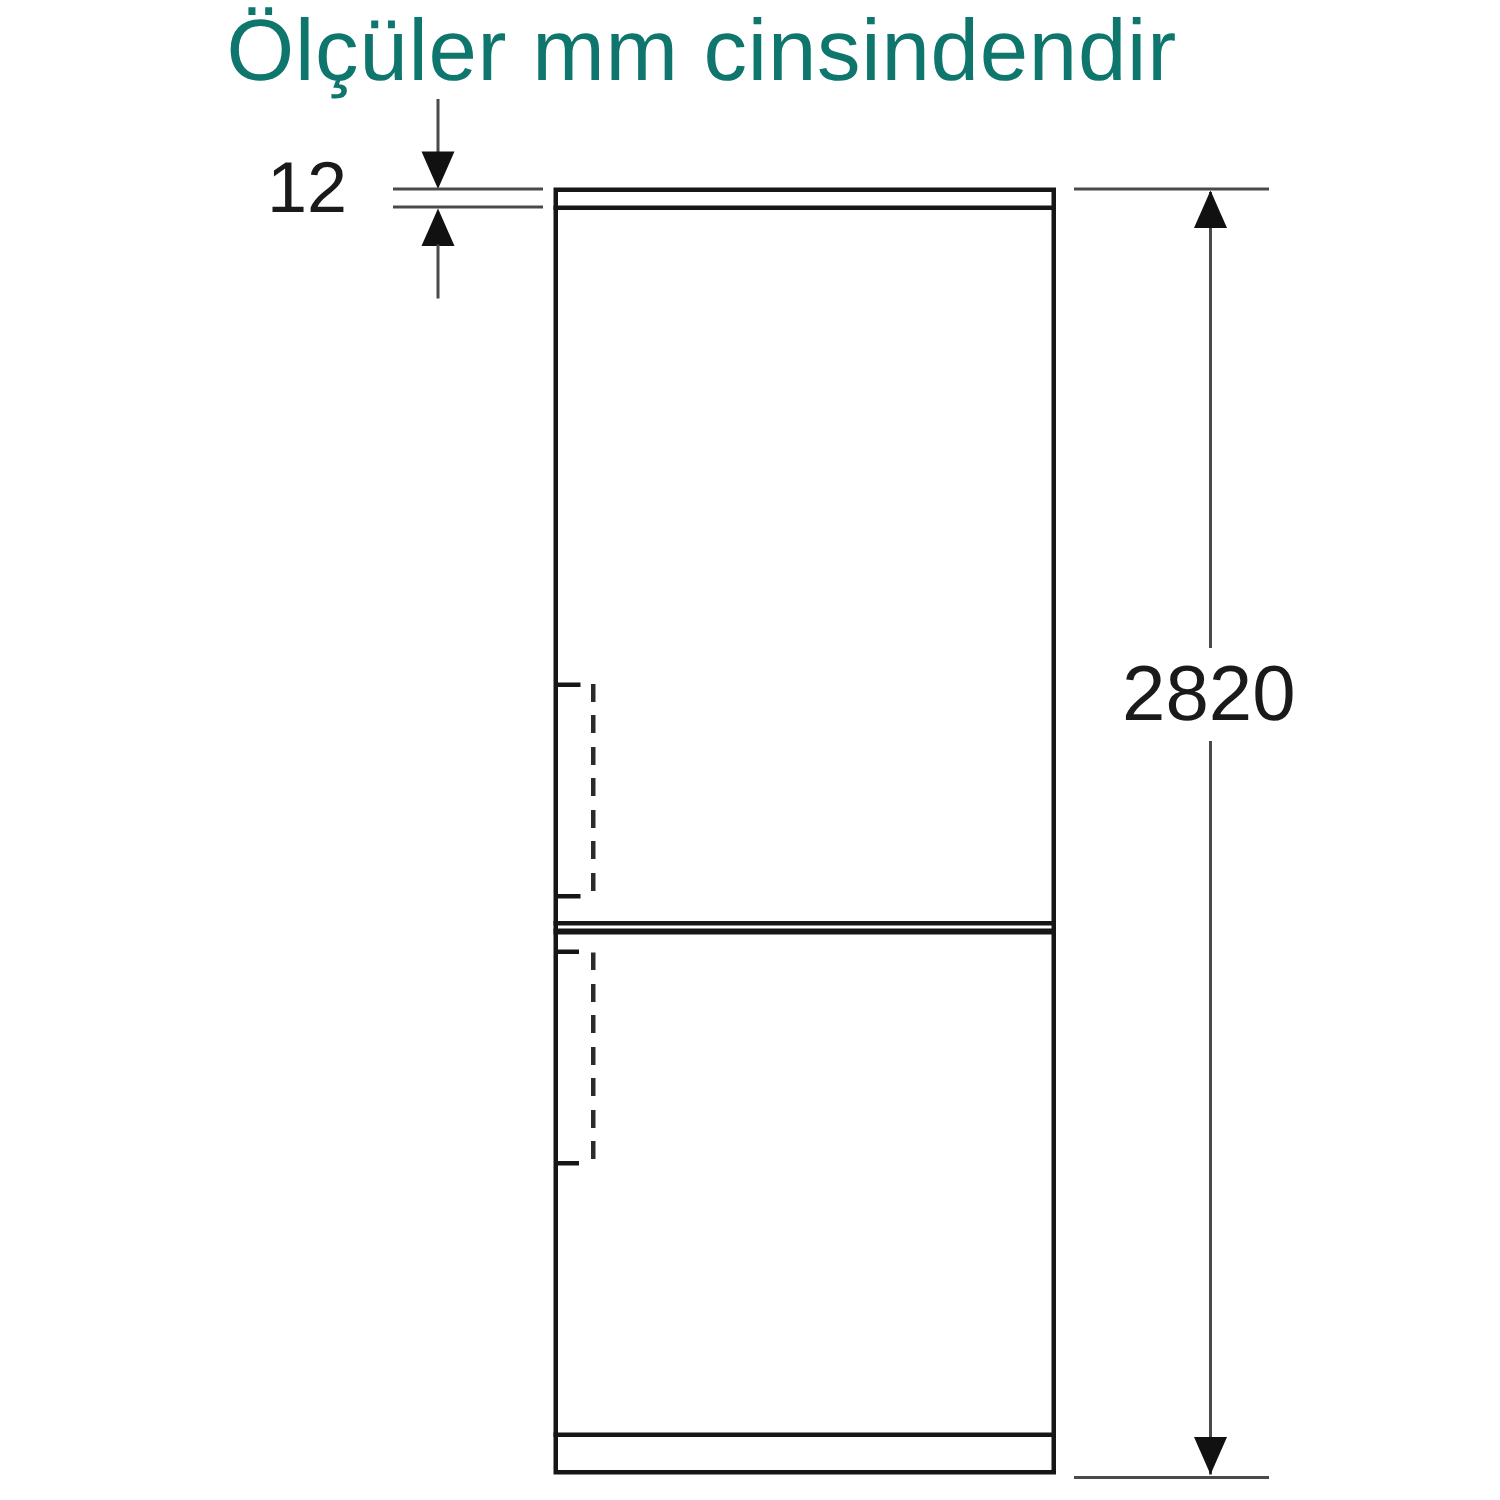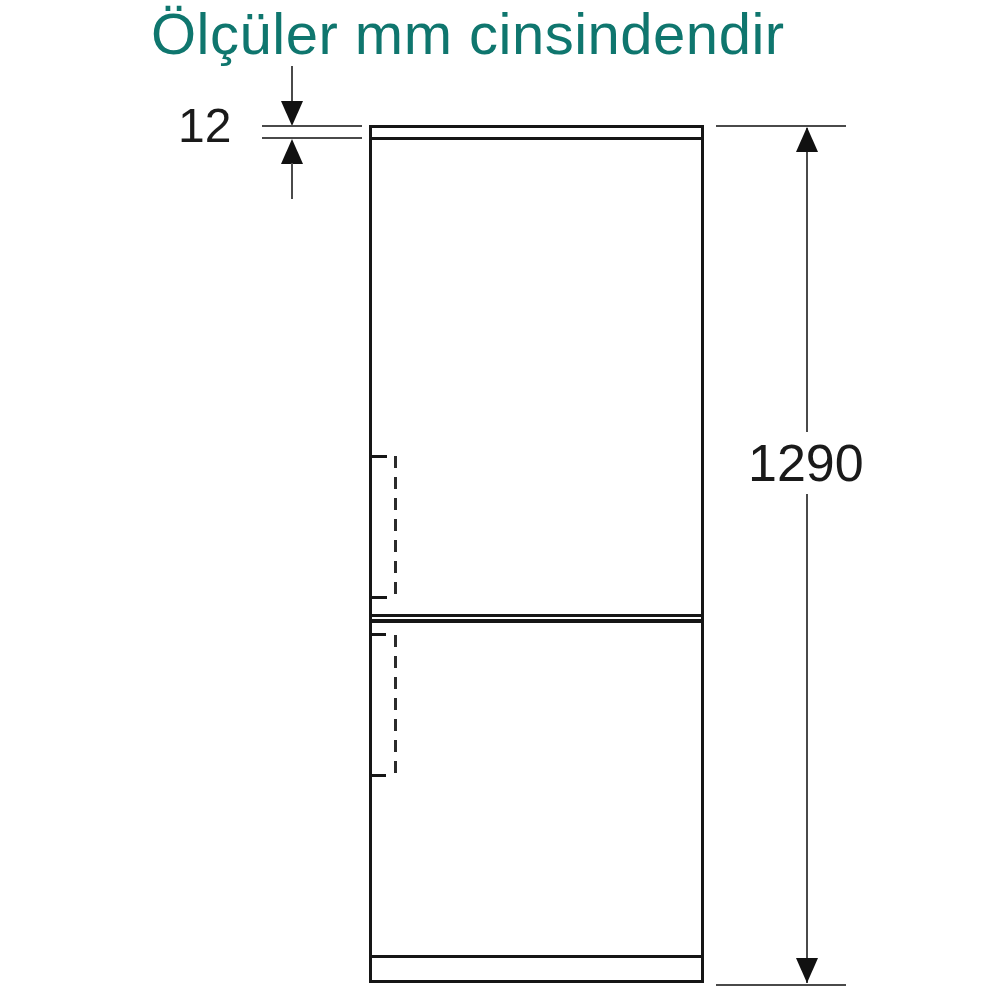--- a/index.html
+++ b/index.html
@@ -133,16 +133,16 @@
   <div class="abs">
 
     <div class="hline dim-color" style="left:716px; top:125px; width:130px; height:2px;"></div>
     <div class="hline dim-color" style="left:716px; top:984px; width:130px; height:2px;"></div>
 
     <div class="vline dim-color" style="left:806px; top:128px; width:2px; height:855px;"></div>
 
     <div class="arrow up" style="left:796px; top:127px;"></div>
     <div class="arrow down" style="left:796px; top:958px;"></div>
 
-    <div class="dim-label" id="dim1860-label">1290</div>
+    <div class="dim-label" id="dim1860-label">2820</div>
   </div>
 
 </div>
 
 </body></html>

